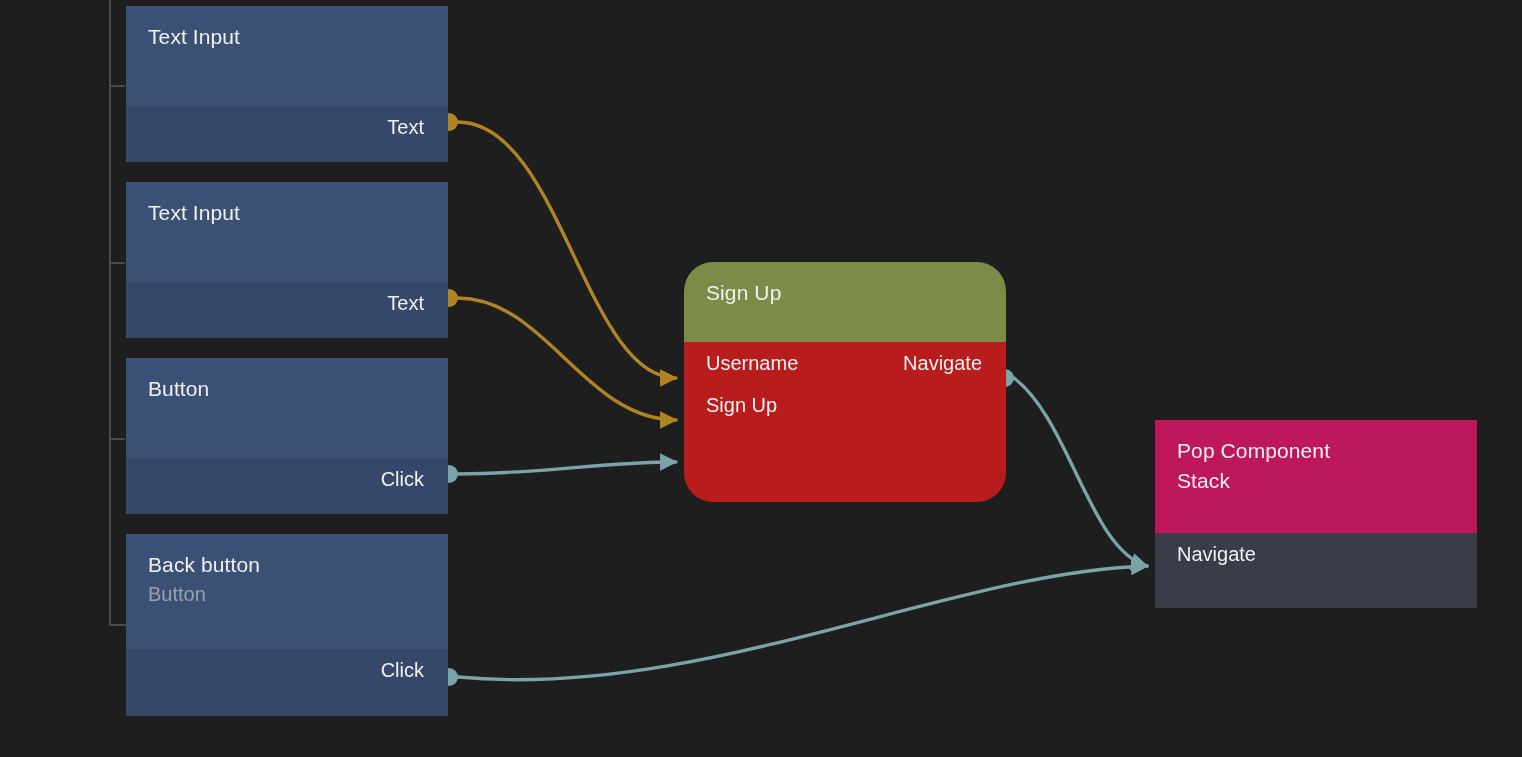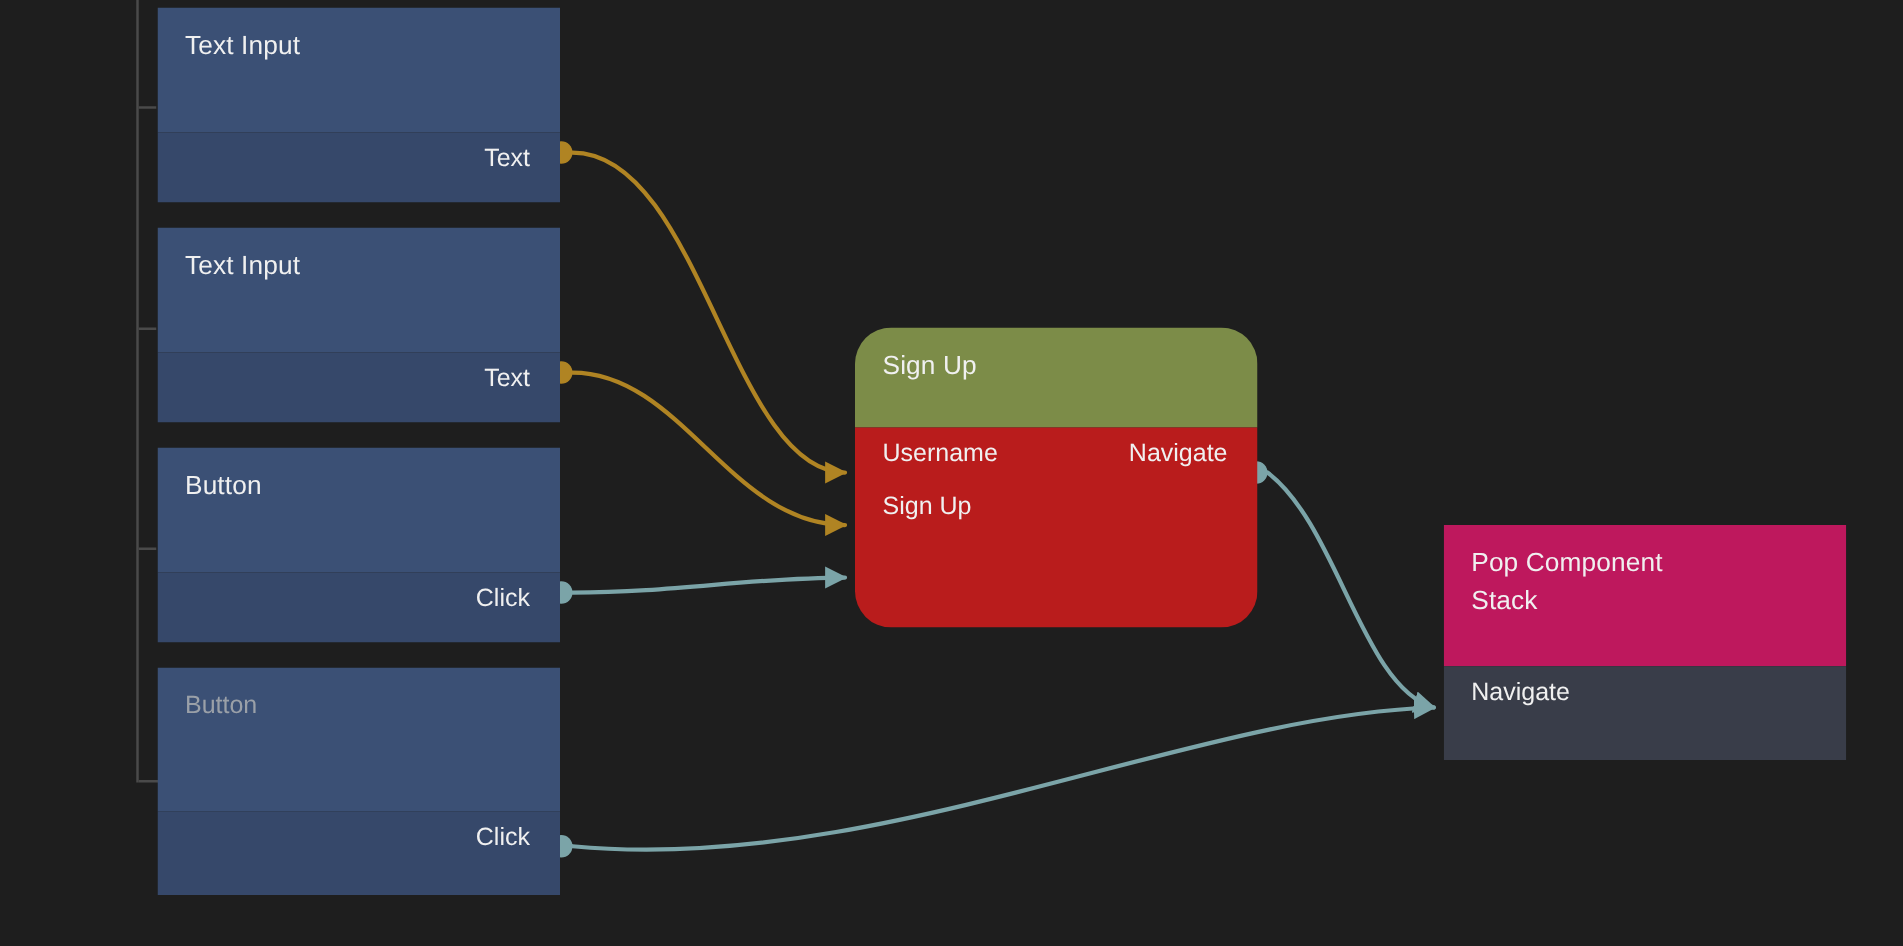--- a/index.html
+++ b/index.html
@@ -168,20 +168,21 @@
           <div class="node-title">Button</div>
         </div>
         <div class="node-body" style="height: 56px;">
           <div class="port-row">
             <span class="port-label out">Click</span>
           </div>
         </div>
       </div>
       <div class="node blue" style="left: 126px; top: 534px; width: 322px; height: 182px;">
         <div class="node-header" style="height: 115px;">
+          <div class="node-title">Back button</div>
           <div class="node-subtitle">Button</div>
         </div>
         <div class="node-body" style="height: 67px;">
           <div class="port-row">
             <span class="port-label out">Click</span>
           </div>
         </div>
       </div>
       <div class="node green" style="left: 684px; top: 262px; width: 322px; height: 240px; border-radius: 29px;">
         <div class="node-header" style="height: 80px;">

